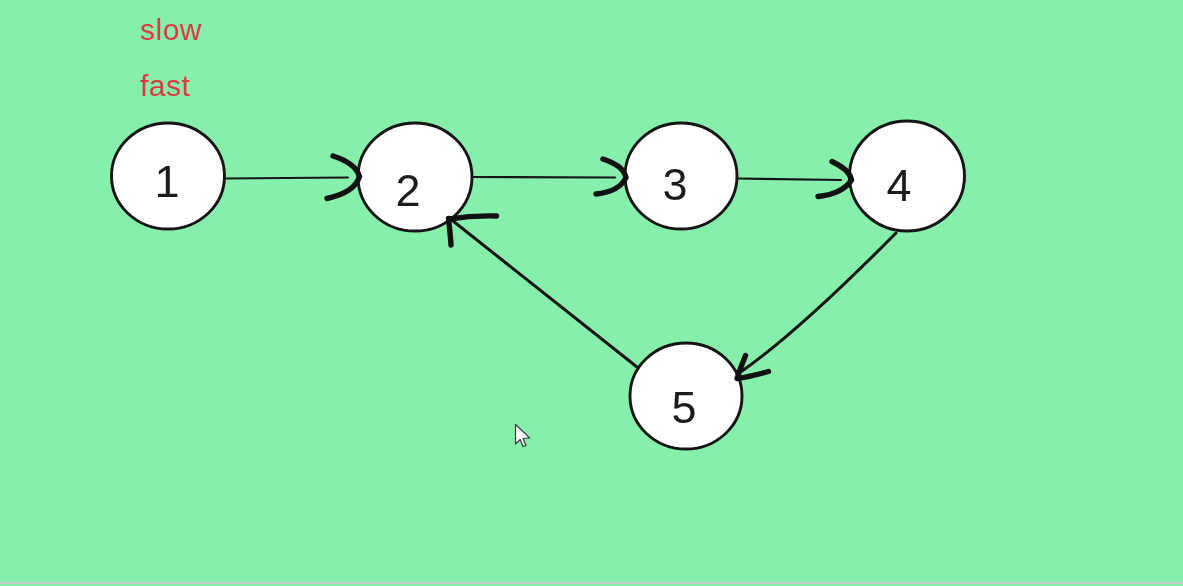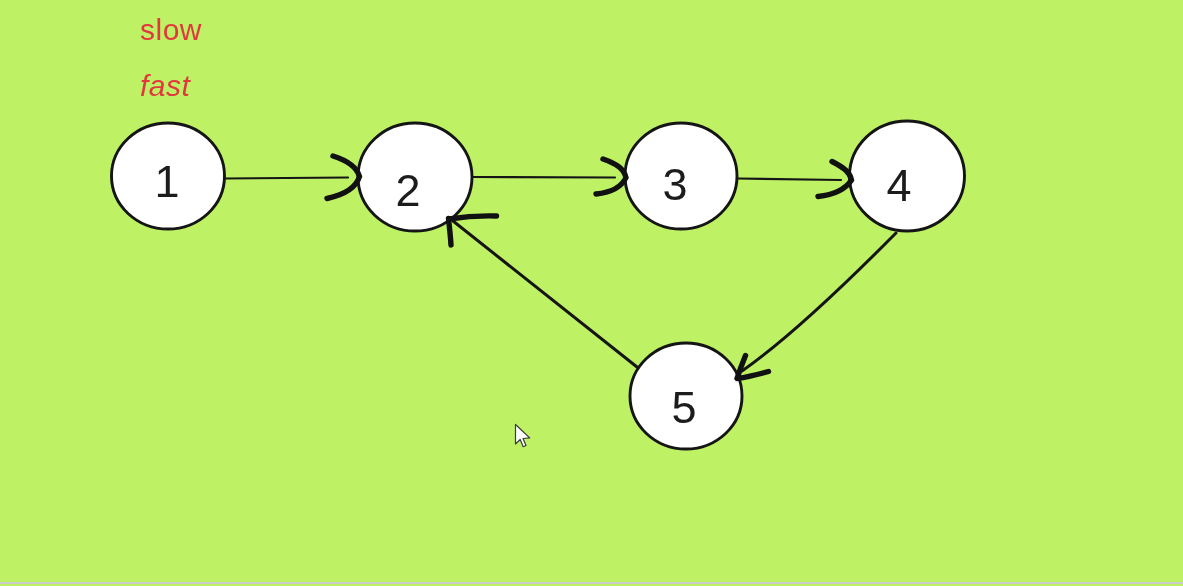--- a/index.html
+++ b/index.html
@@ -8,34 +8,34 @@
     background: #ffffff;
     width: 1183px;
     height: 586px;
     overflow: hidden;
     font-family: "Liberation Sans", sans-serif;
   }
   .stage {
     position: relative;
     width: 1183px;
     height: 586px;
-    background: #bef264;
+    background: #86efac;
   }
   .annotation {
     position: absolute;
     left: 140px;
     font-size: 30px;
     line-height: 32px;
     color: #e0383e;
     font-weight: 400;
     letter-spacing: 0.5px;
     user-select: none;
   }
   .annotation.slow { top: 14px; }
-  .annotation.fast { top: 70px; font-style: italic; }
+  .annotation.fast { top: 70px; }
   svg.canvas {
     position: absolute;
     left: 0;
     top: 0;
   }
   .node-label {
     font-family: "Liberation Sans", sans-serif;
     font-size: 45px;
     font-weight: 300;
     fill: #1c1c1c;

